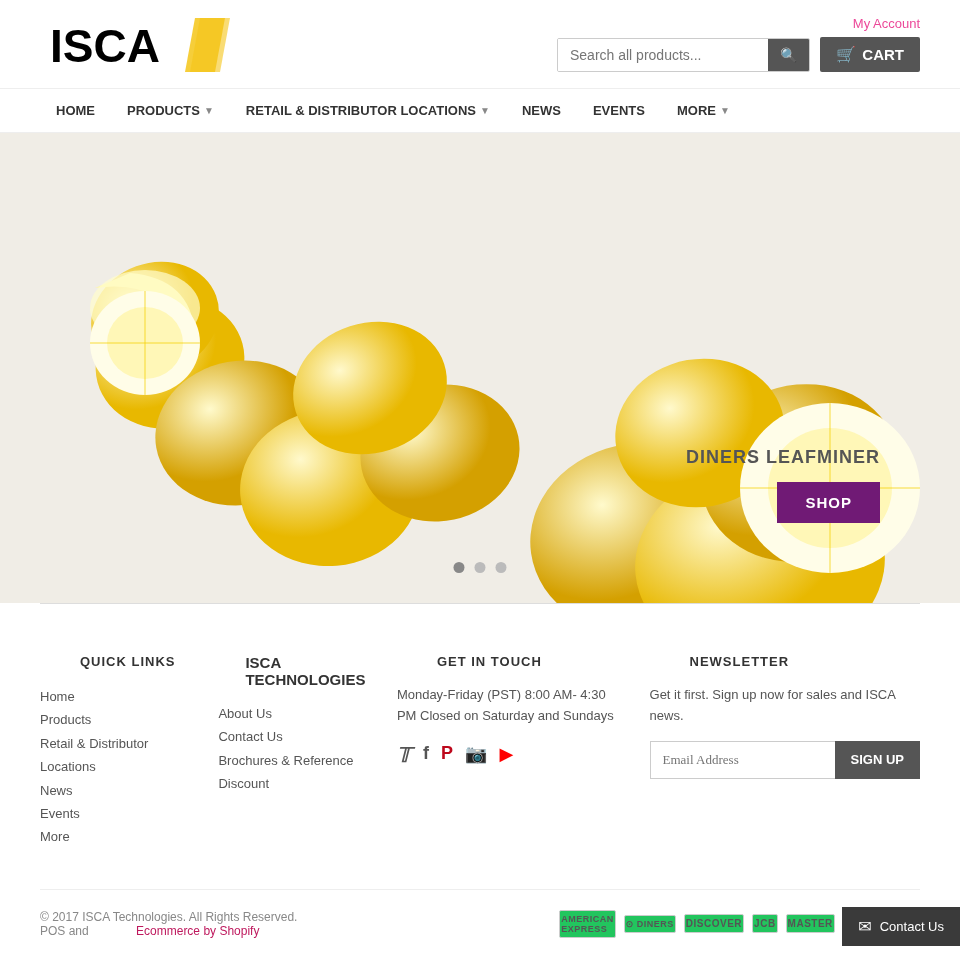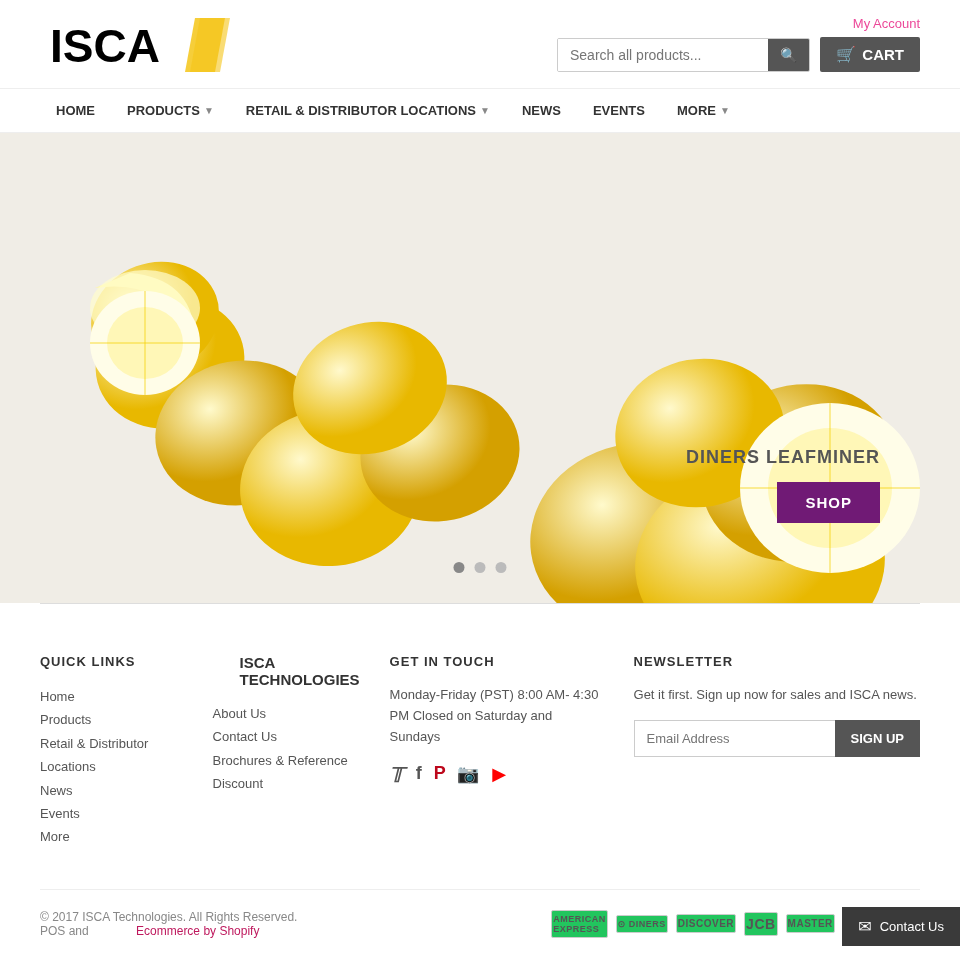--- a/index.html
+++ b/index.html
@@ -166,20 +166,21 @@
       gap: 30px;
       margin-bottom: 40px;
     }
     .footer-col-title {
       font-size: 13px;
       font-weight: 800;
       letter-spacing: 1px;
       text-transform: uppercase;
       color: #333;
       margin-bottom: 16px;
+      margin-left: 40px;
     }
     .footer-link {
       display: block;
       color: #555;
       text-decoration: none;
       font-size: 13px;
       line-height: 1.8;
       cursor: pointer;
     }
     .footer-col2-title {
@@ -215,20 +216,21 @@
       display: flex;
       gap: 0;
     }
     .newsletter-input {
       flex: 1;
       padding: 10px 12px;
       border: 1px solid #ccc;
       border-right: none;
       font-size: 13px;
       outline: none;
+      font-family: Liberation Serif, serif;
     }
     .newsletter-btn {
       background: #555;
       color: #fff;
       border: none;
       padding: 10px 16px;
       font-size: 13px;
       font-weight: bold;
       cursor: pointer;
       white-space: nowrap;
@@ -429,21 +431,21 @@
   <div class="footer-bottom">
     <div class="footer-bottom-left">
       <span>© 2017 ISCA Technologies. All Rights Reserved.</span>
       <br>
       <span>POS and <a>Ecommerce by Shopify</a></span>
     </div>
     <div class="payment-icons">
       <span class="payment-icon" style="font-size:9px;">AMERICAN<br>EXPRESS</span>
       <span class="payment-icon" style="font-size:9px;">⊙ DINERS</span>
       <span class="payment-icon" style="font-size:10px;">DISCOVER</span>
-      <span class="payment-icon" style="font-size:14px;">JCB</span>
+      <span class="payment-icon" style="font-size:10px;">JCB</span>
       <span class="payment-icon" style="font-size:10px;">MASTER</span>
       <span class="payment-icon" style="font-size:10px;">PayPal</span>
       <span class="payment-icon" style="font-size:10px;font-style:italic;">VISA</span>
     </div>
   </div>
 </footer>
 
 <div class="contact-float">
   <span class="contact-float-icon">✉</span>
   <span>Contact Us</span>

